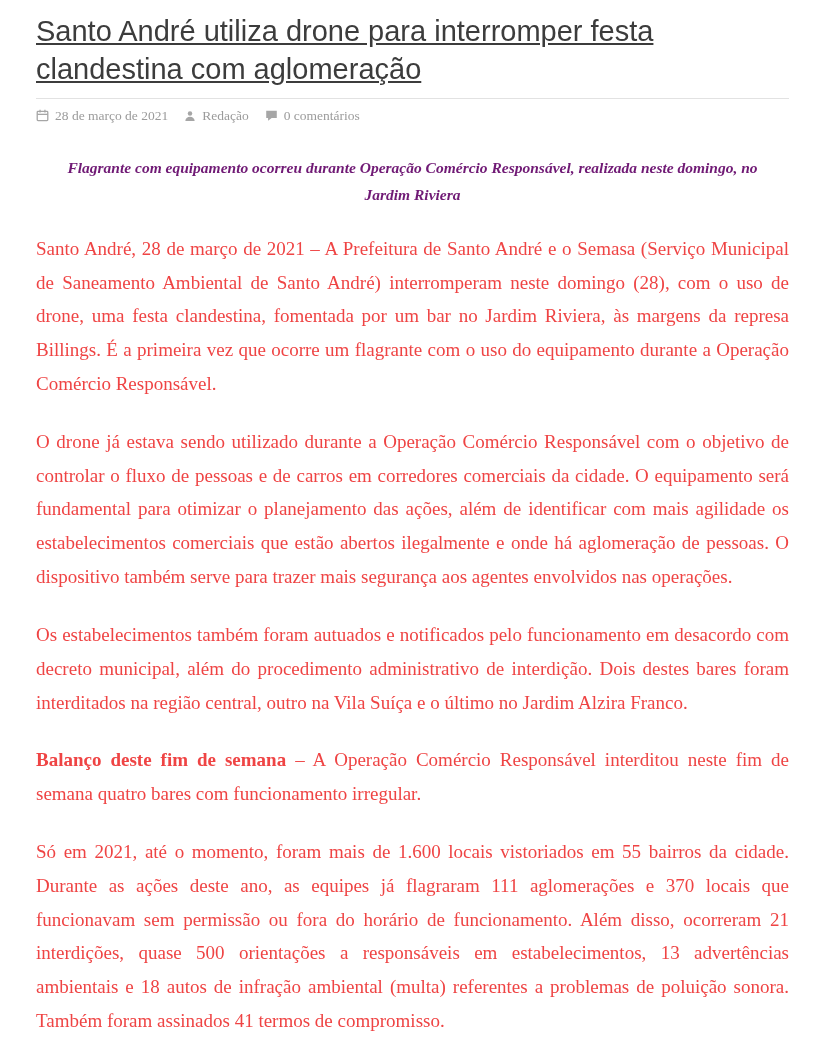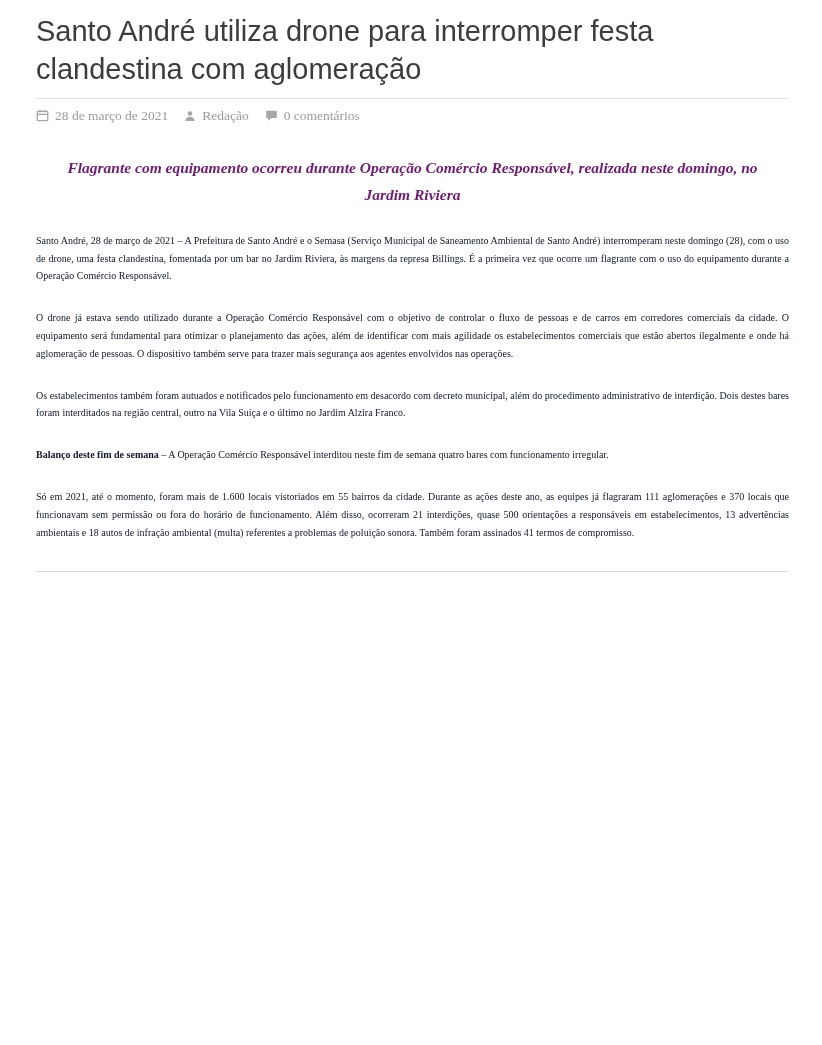--- a/index.html
+++ b/index.html
@@ -21,20 +21,21 @@
     padding-bottom:30px;
   }
   h1.post-title {
     font-family:"Liberation Sans", sans-serif;
     font-weight:400;
     font-size:29px;
     line-height:1.32;
     color:#3c3c3c;
     padding-bottom:9px;
     border-bottom:1px solid #e2e2e2;
+    text-decoration:underline;
   }
   .meta {
     display:flex;
     align-items:center;
     gap:16px;
     padding:9px 0 2px 0;
     font-size:13.5px;
     color:#9b9b9b;
   }
   .meta-item {
@@ -49,24 +50,24 @@
     margin:28px 10px 0 10px;
     text-align:center;
     font-weight:bold;
     font-style:italic;
     font-size:15.5px;
     line-height:1.75;
     color:#701a75;
   }
   p.body-p {
     margin-top:24px;
-    font-size:10px;
+    font-size:19px;
     line-height:1.78;
     text-align:justify;
-    color:#0f172a;
+    color:#ef4444;
   }
   p.body-p b { font-weight:bold; }
 </style>
 </head>
 <body>
 
 <div class="page">
   <article class="post">
 
     <h1 class="post-title">Santo André utiliza drone para interromper festa clandestina com aglomeração</h1>

